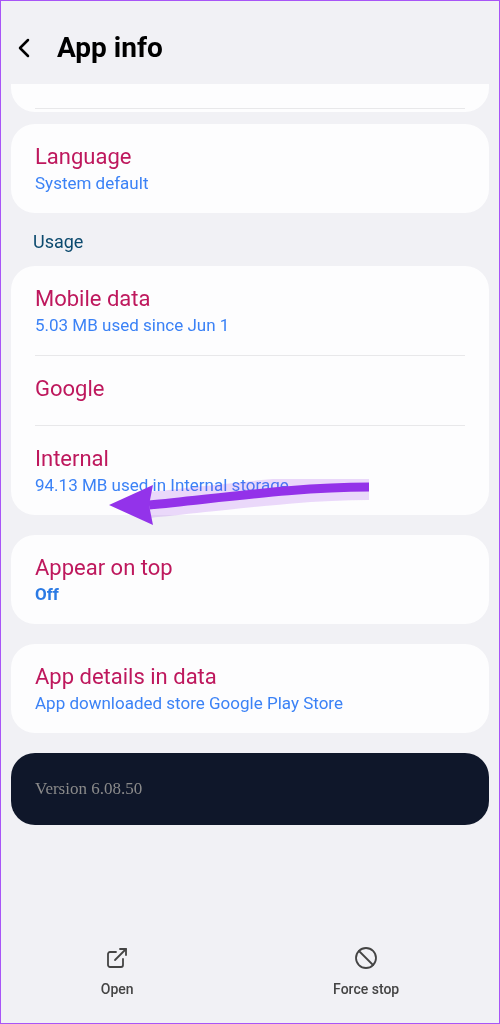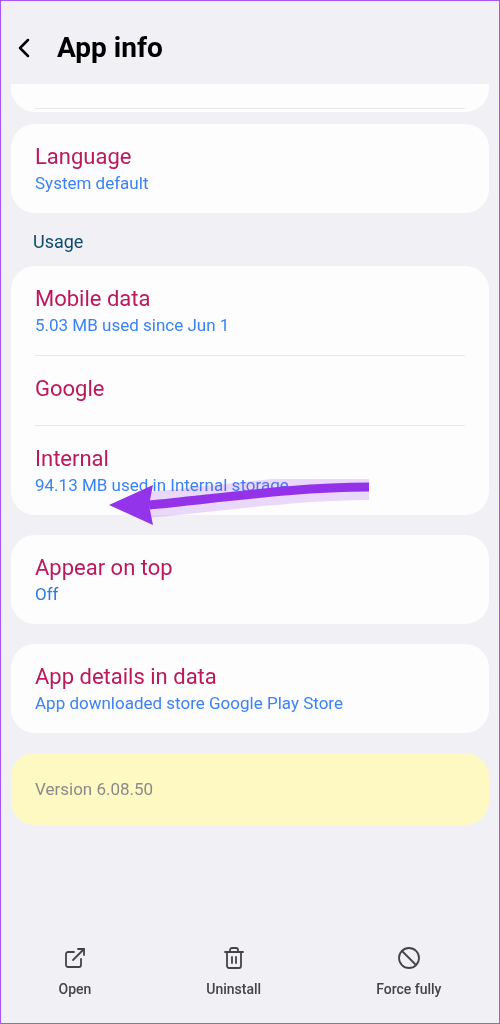--- a/index.html
+++ b/index.html
@@ -45,31 +45,33 @@
       color: #be185d;
       margin-bottom: 4px;
     }
     .item-sub {
       font-size: 17px;
       color: #3b82f6;
     }
     .item-sub-blue {
       font-size: 17px;
       color: #2b7ae4;
+      font-weight: bold;
     }
     .divider {
       height: 1px;
       background: #e8e8ea;
       margin: 0 24px;
     }
     .version-card {
-      background: #fef9c3;
+      background: #0f172a;
       border-radius: 24px;
       margin: 0 10px;
       padding: 26px 24px;
+      font-family: Liberation Serif, serif;
     }
     .version-text {
       font-size: 17px;
       color: #8a8a8a;
     }
     .gap { height: 20px; }
     .gap-sm { height: 12px; }
     .bottom-bar {
       position: absolute;
       bottom: 0;
@@ -195,30 +197,19 @@
         <path d="M18 13v6a2 2 0 0 1-2 2H5a2 2 0 0 1-2-2V8a2 2 0 0 1 2-2h6"></path>
         <polyline points="15 3 21 3 21 9"></polyline>
         <line x1="10" y1="14" x2="21" y2="3"></line>
       </svg>
     </span>
     <span>Open</span>
   </div>
   <div class="bottom-btn">
     <span>
       <svg viewBox="0 0 24 24" fill="none" stroke="#444" stroke-width="1.8" stroke-linecap="round" stroke-linejoin="round">
-        <polyline points="3 6 5 6 21 6"></polyline>
-        <path d="M19 6v14a2 2 0 0 1-2 2H7a2 2 0 0 1-2-2V6m3 0V4a2 2 0 0 1 2-2h4a2 2 0 0 1 2 2v2"></path>
-        <line x1="10" y1="11" x2="10" y2="17"></line>
-        <line x1="14" y1="11" x2="14" y2="17"></line>
-      </svg>
-    </span>
-    <span>Uninstall</span>
-  </div>
-  <div class="bottom-btn">
-    <span>
-      <svg viewBox="0 0 24 24" fill="none" stroke="#444" stroke-width="1.8" stroke-linecap="round" stroke-linejoin="round">
         <circle cx="12" cy="12" r="10"></circle>
         <line x1="5" y1="5" x2="19" y2="19"></line>
       </svg>
     </span>
-    <span>Force fully</span>
+    <span>Force stop</span>
   </div>
 </div>
 
 </body></html>

